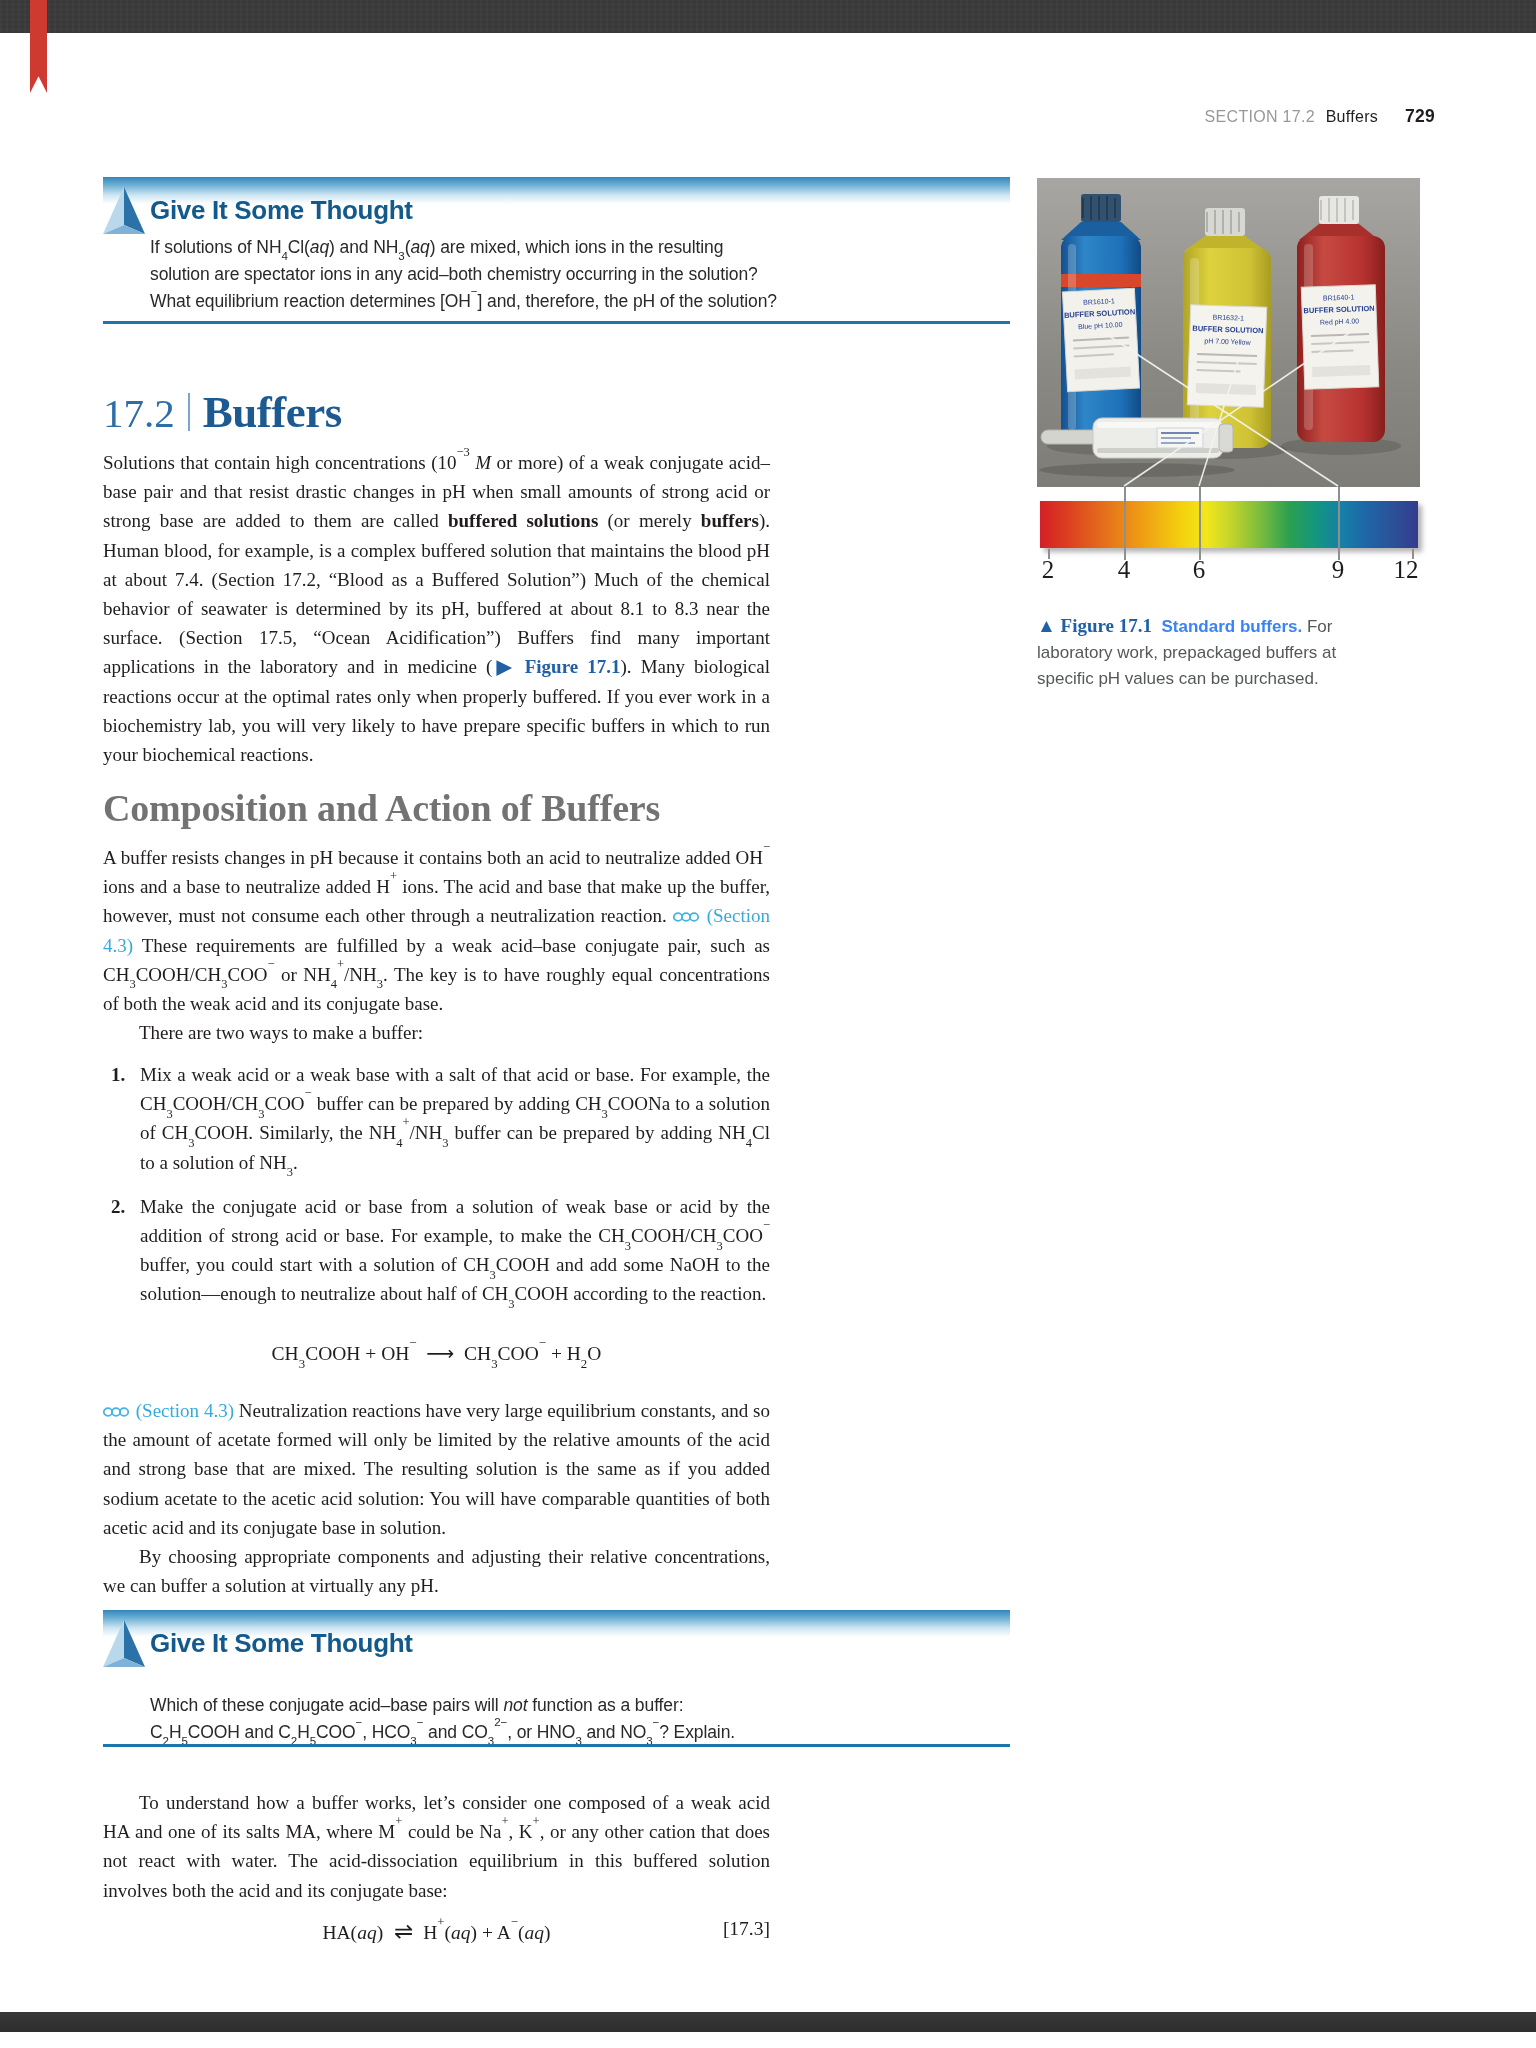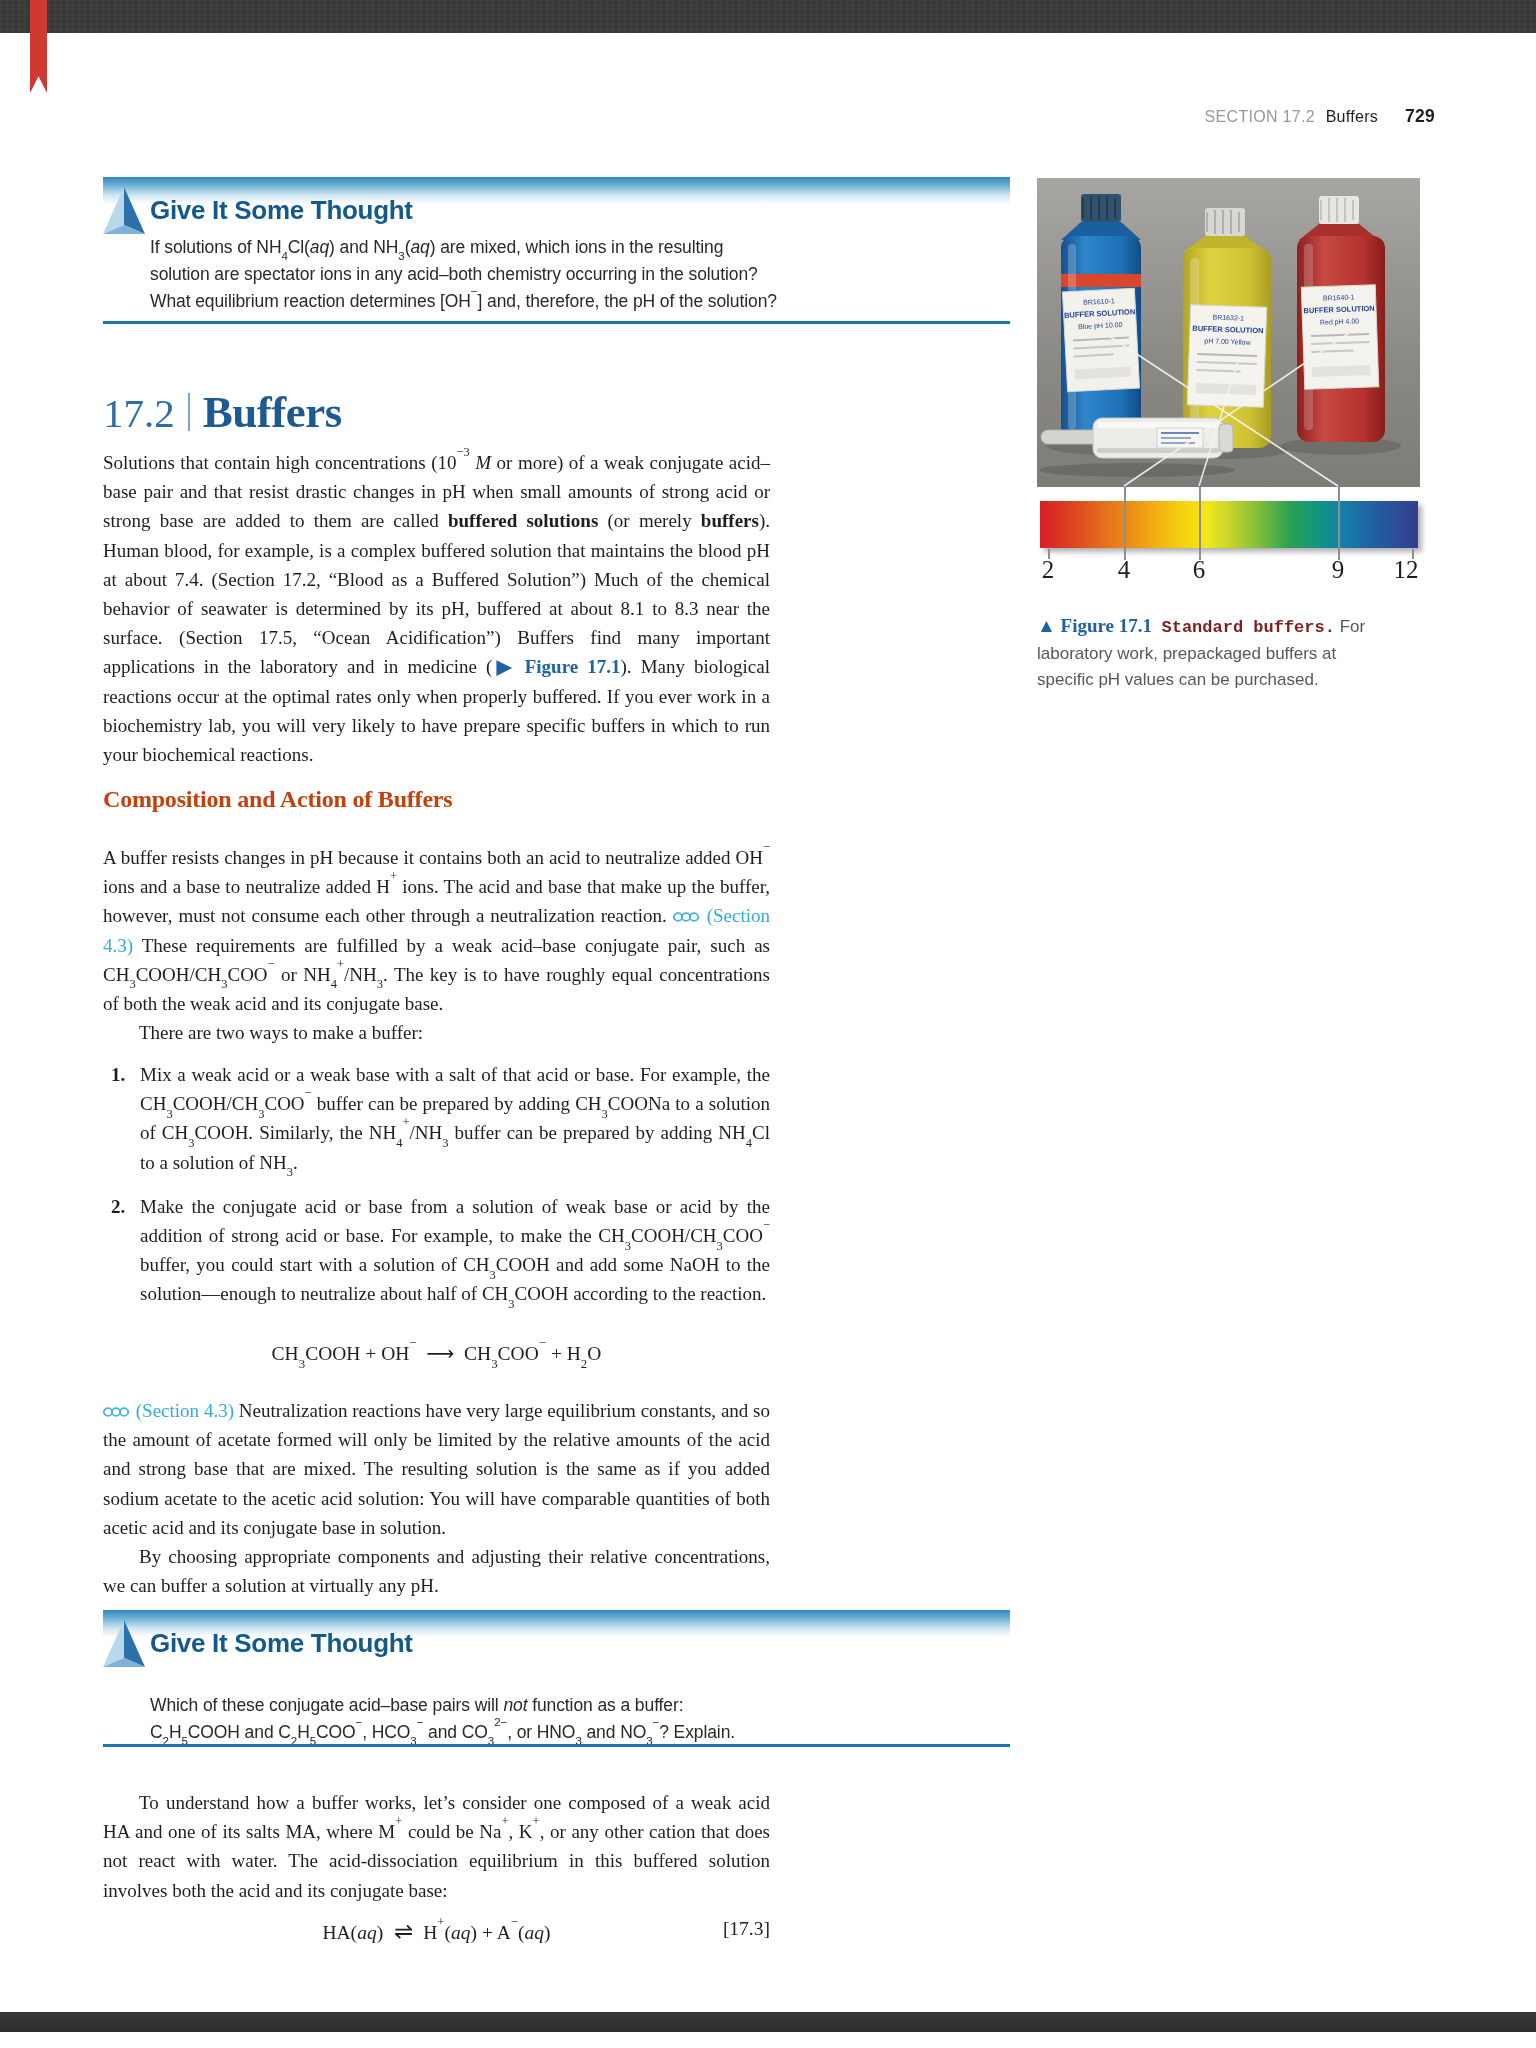--- a/index.html
+++ b/index.html
@@ -45,22 +45,22 @@
   .sec-title{font-size:45px;font-weight:bold;color:#1c5a91;letter-spacing:-0.5px;}
   
   .bodycol{position:absolute;left:103px;width:667px;font-size:19px;line-height:29.2px;
            text-align:justify;}
   .indent{text-indent:36px;}
   sup{font-size:66%;line-height:0;position:relative;top:-0.45em;}
   sub{font-size:66%;line-height:0;position:relative;top:0.22em;}
   .figref{color:#2160a5;font-weight:bold;}
   .xref{color:#35aadc;}
   .chain{vertical-align:-1px;margin-right:2px;}
-  .subhead{position:absolute;left:103px;top:786px;margin:0;font-size:24px;font-weight:bold;
-           color:#c2410c;letter-spacing:-0.2px;white-space:nowrap;}
+  .subhead{position:absolute;left:103px;top:786px;margin:0;font-size:38px;font-weight:bold;
+           color:#737373;letter-spacing:-0.2px;white-space:nowrap;}
   
   .blist{position:absolute;left:103px;top:1060px;width:667px;font-size:19px;line-height:29.2px;text-align:justify;}
   .blist .item{position:relative;padding-left:37px;}
   .blist .item + .item{margin-top:15px;}
   .blist .num{position:absolute;left:8px;top:0;font-weight:bold;text-indent:0;}
   
   .equation{position:absolute;left:103px;width:667px;text-align:center;font-size:19.5px;}
   #eq1{top:1342px;}
   #eq2{top:1918px;}
   .eq-number{position:absolute;right:0;top:0;font-size:19.5px;}
@@ -72,21 +72,21 @@
                      #f4d30e 38%,#f2e71c 44%,#c8d629 50%,#7dbe3c 58%,#2ba050 66%,
                      #13967e 73%,#157fa8 80%,#1f64a6 87%,#2c4f97 94%,#333c8d 100%);
           box-shadow:4px 4px 5px rgba(0,0,0,.3);}
   .vline{position:absolute;width:2px;background:#8e908f;top:487px;height:73px;}
   .vtick{position:absolute;width:2px;background:#8e908f;top:549px;height:10px;}
   .ph-tick{position:absolute;top:556px;transform:translateX(-50%);font-size:25px;color:#1f1c1d;}
   .caption{position:absolute;left:1037px;top:613px;font-family:"Liberation Sans",sans-serif;
            font-size:17px;line-height:26px;color:#55585a;}
   .caption .cline{white-space:nowrap;}
   .figlab{color:#2160a5;font-weight:bold;font-family:"Liberation Serif",serif;font-size:19px;}
-  .capbold{color:#7f1d1d;font-weight:bold;font-family:Liberation Mono, monospace;}
+  .capbold{color:#3b82f6;font-weight:bold;}
 </style>
 </head>
 <body>
 
 <div class="screen">
   <div class="top-bar"></div>
   <div class="bookmark"></div>
 
   <div class="page-header">
     <span class="sec-label">SECTION 17.2</span>

